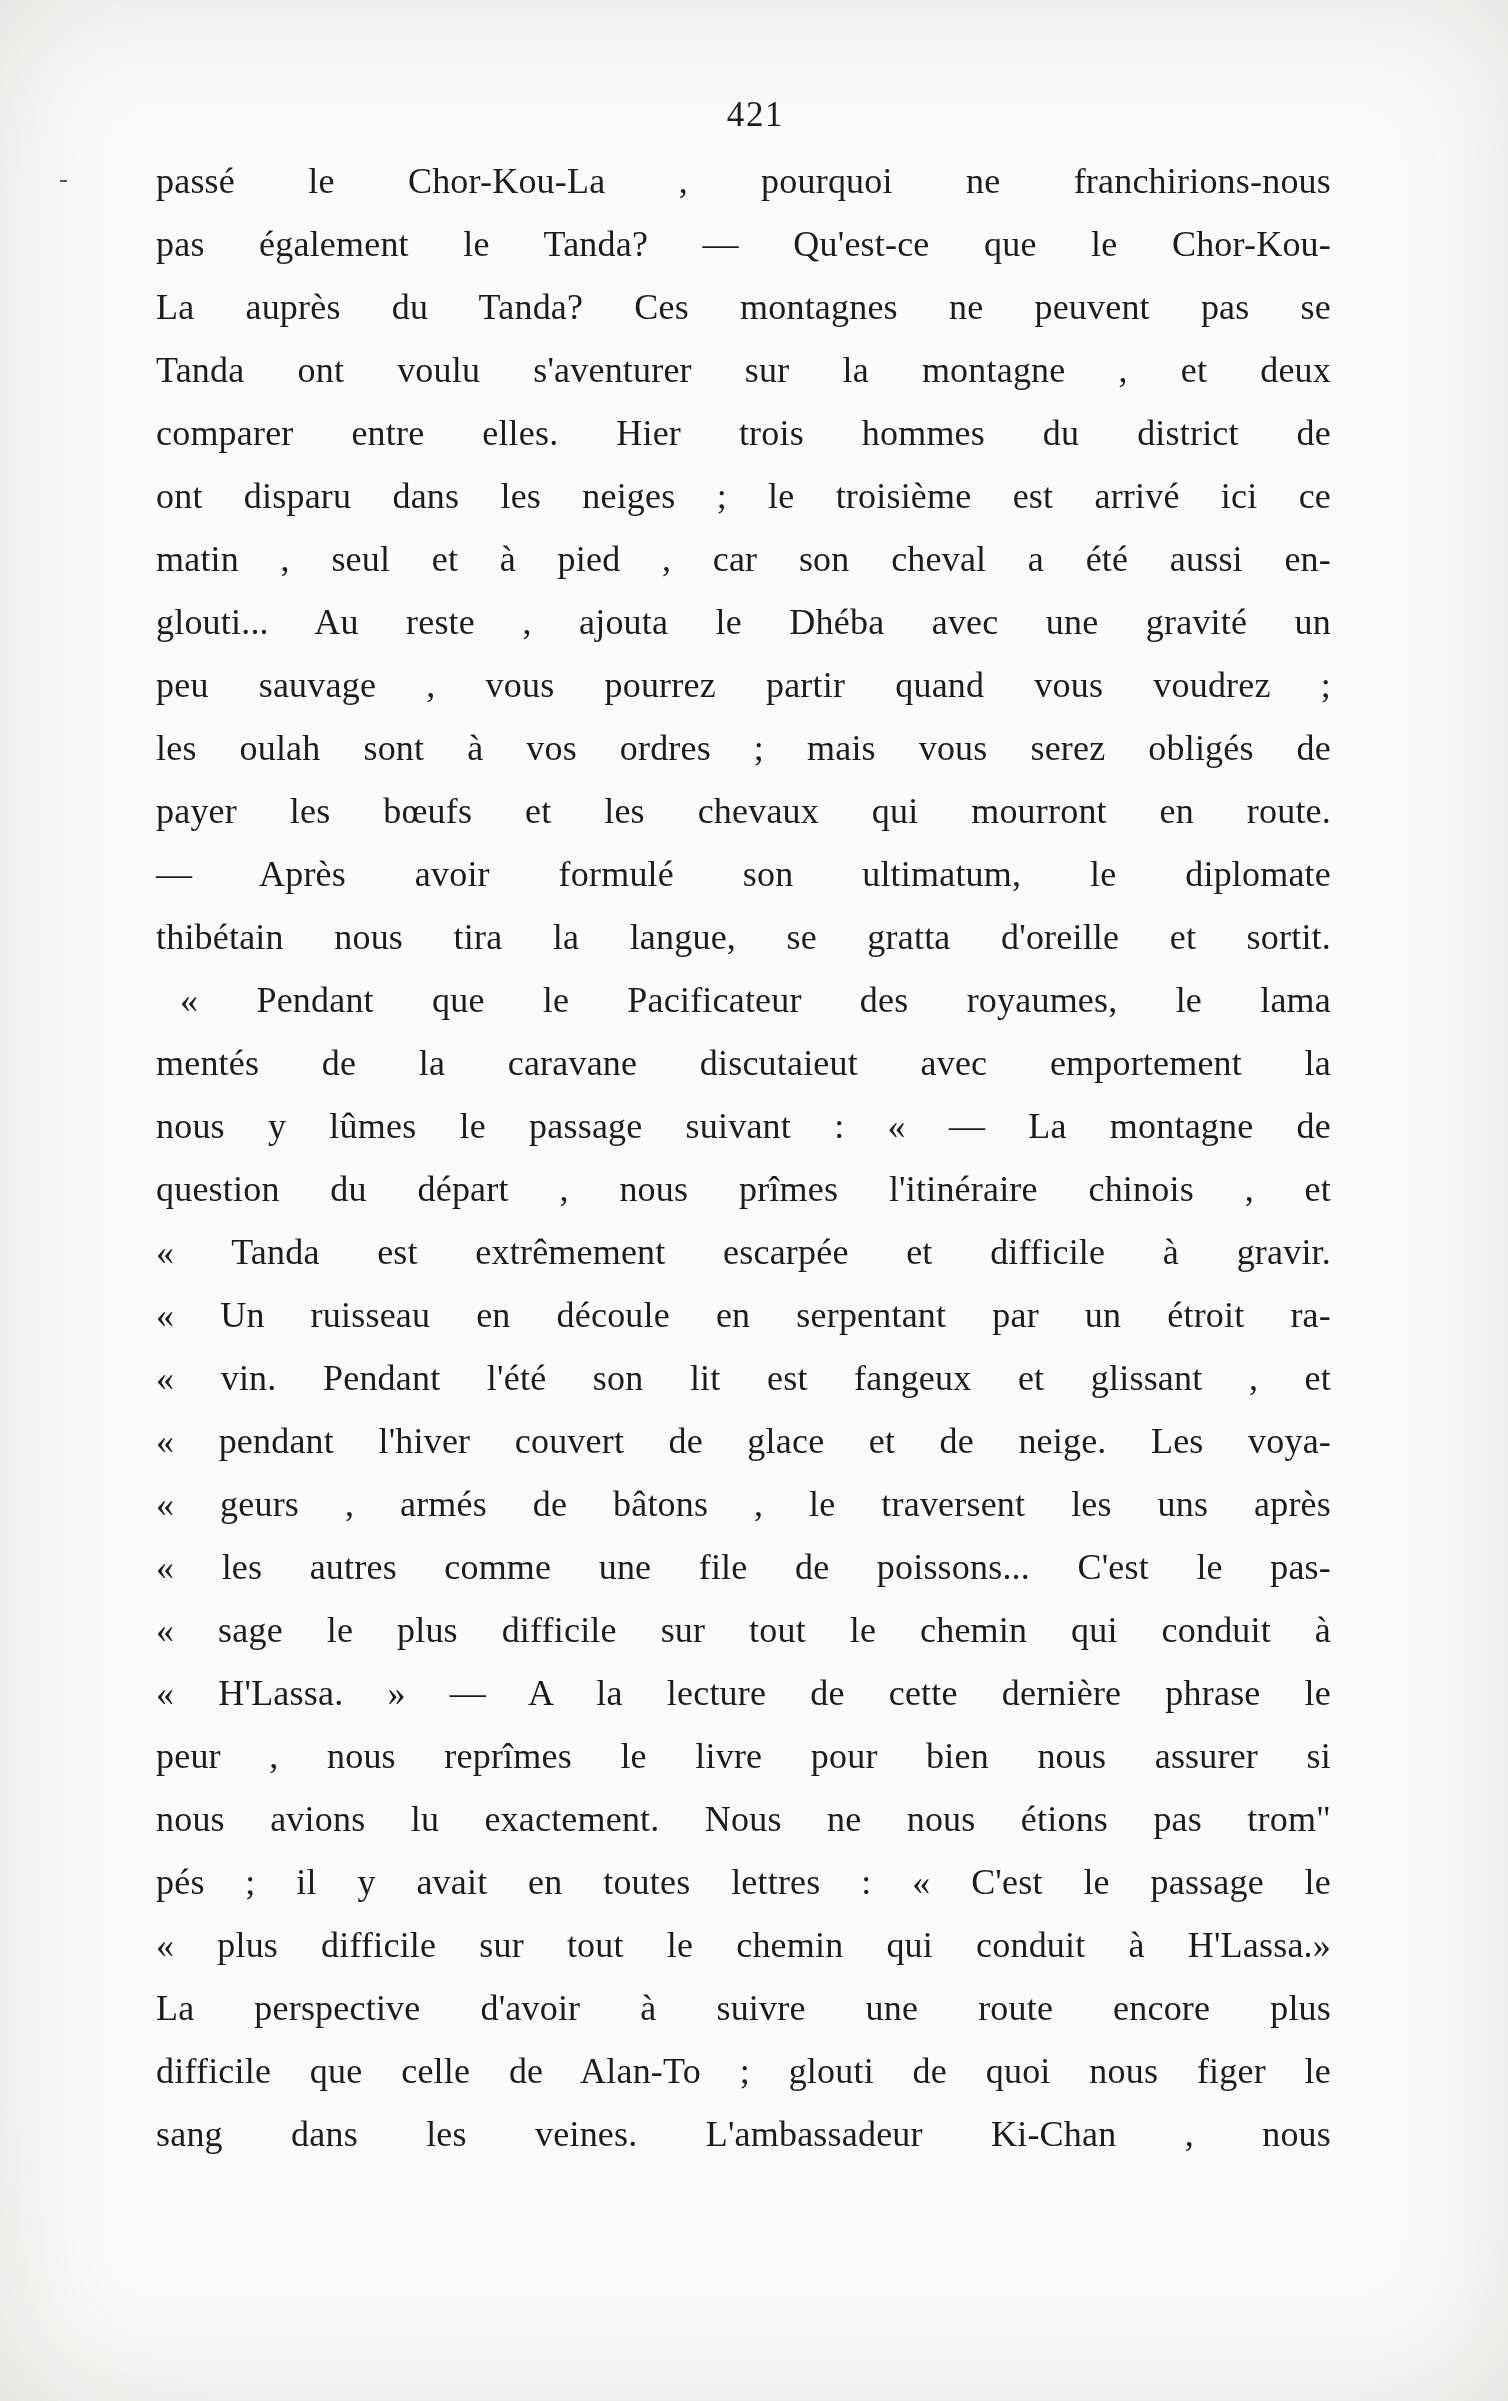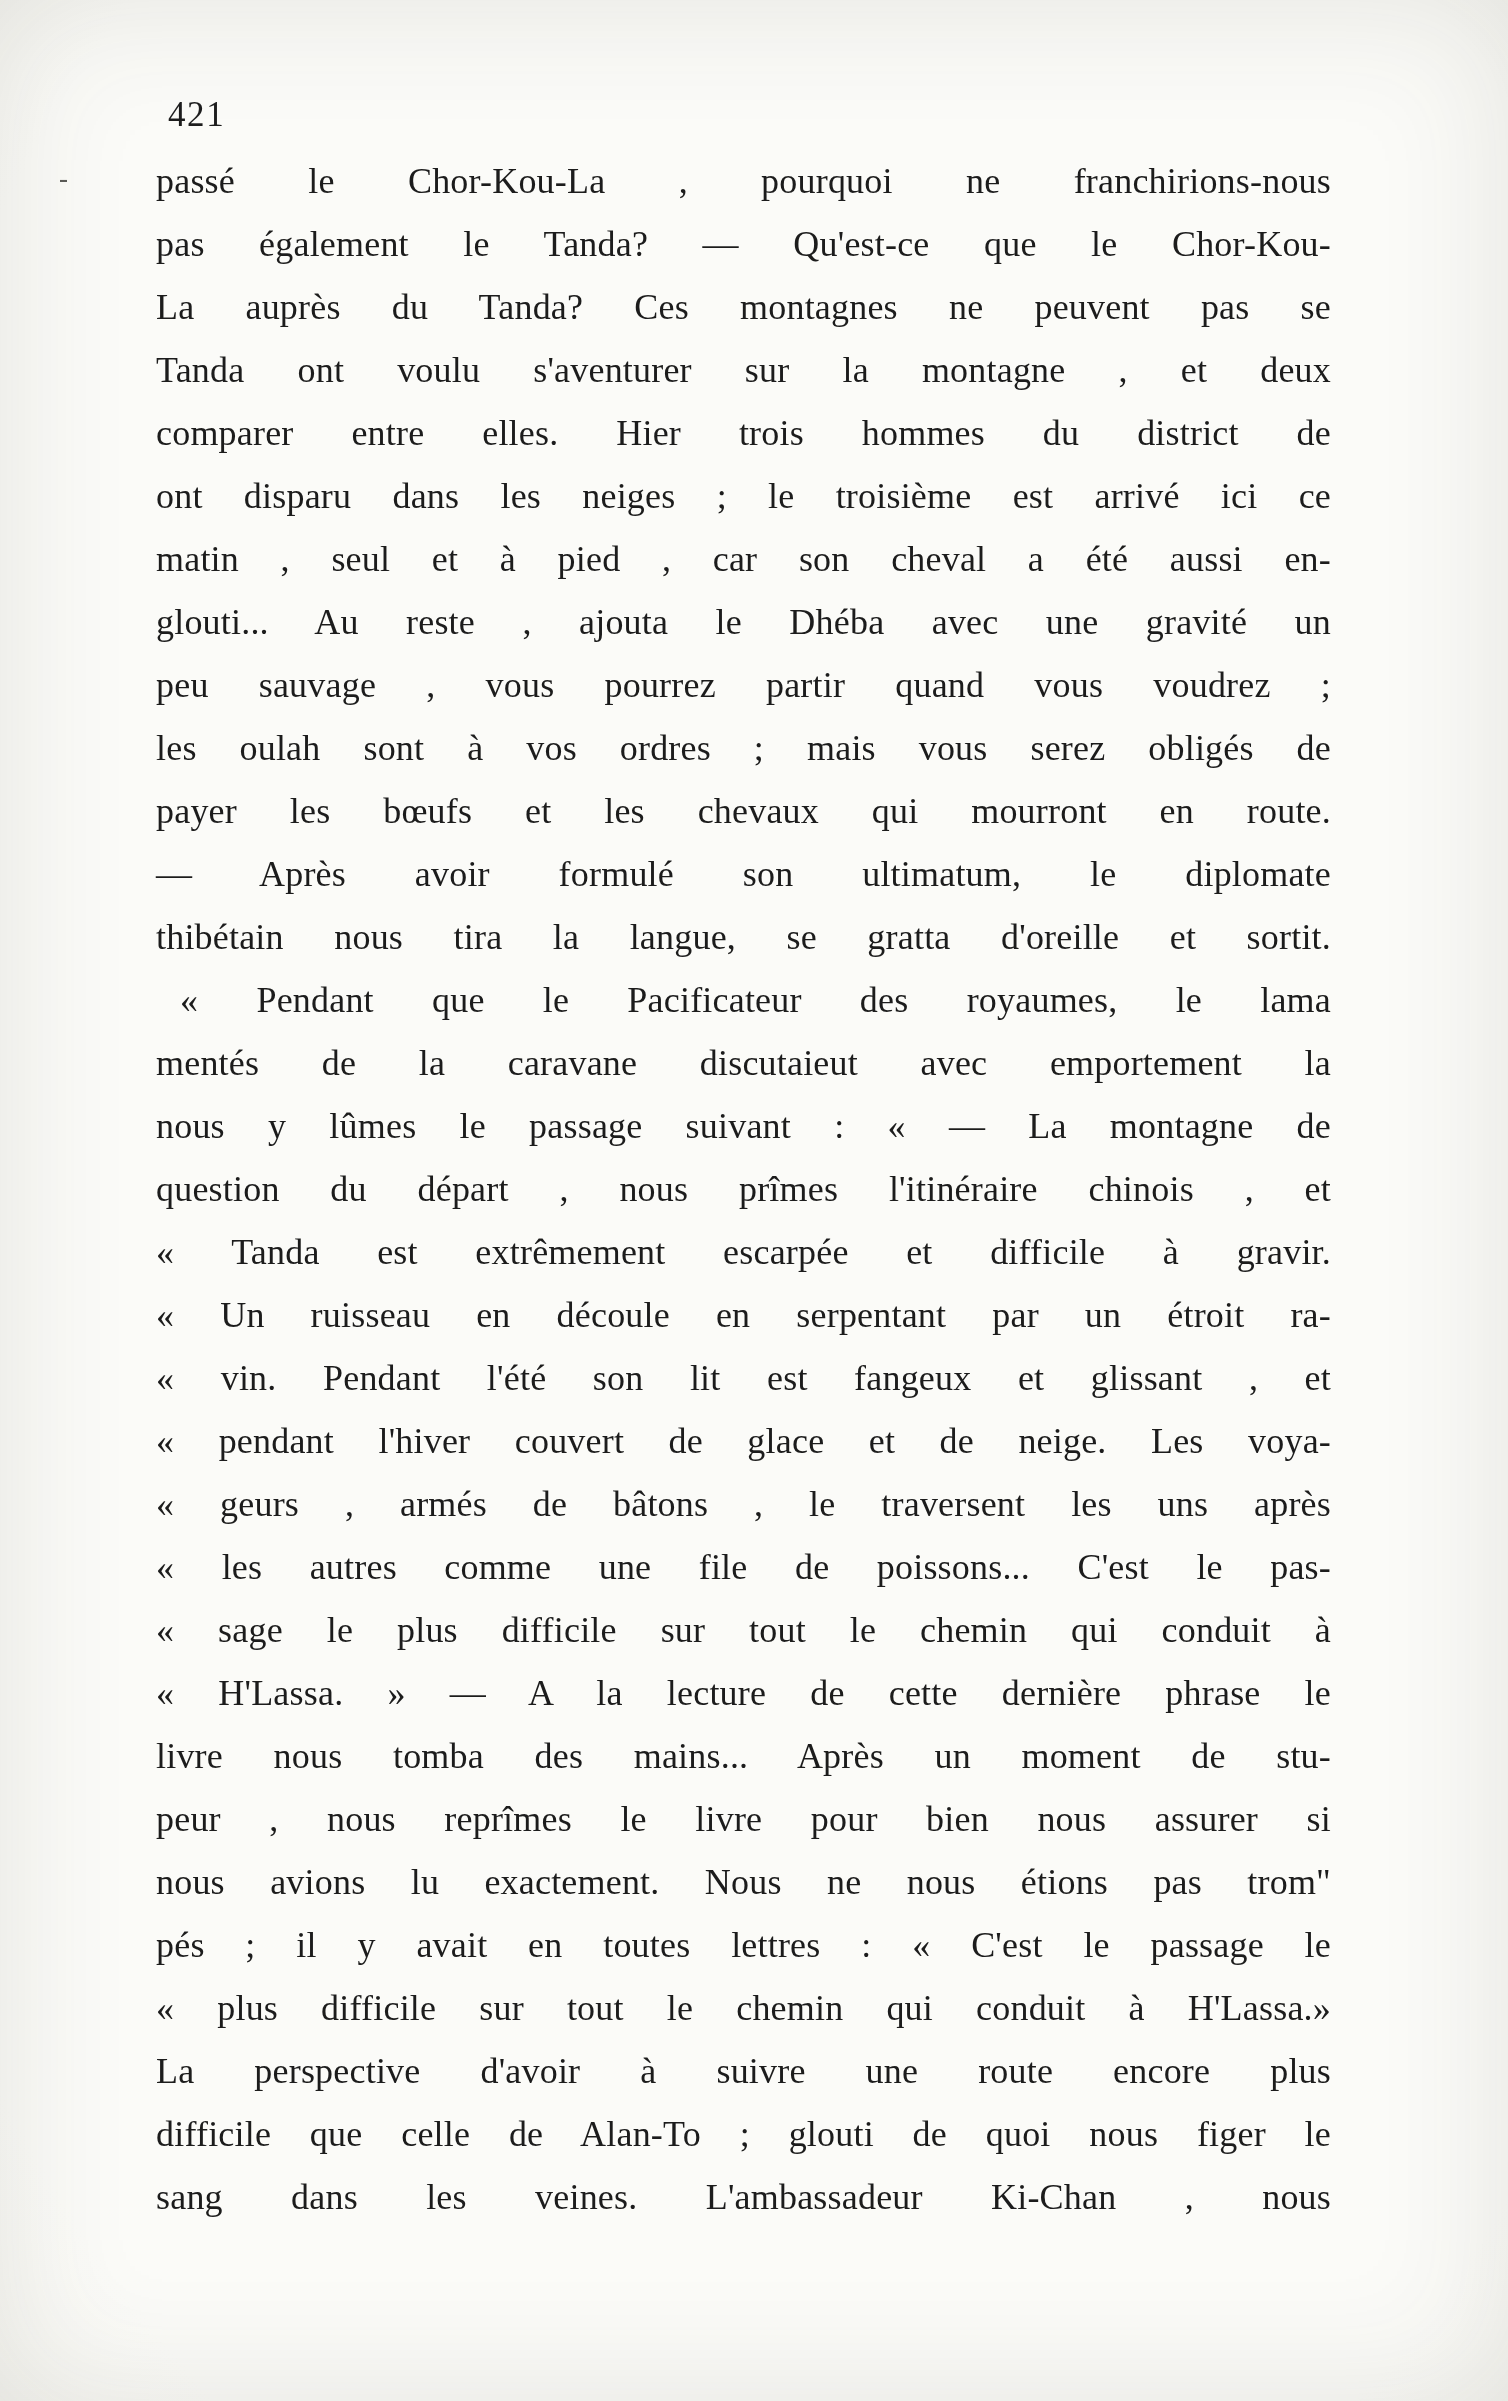--- a/index.html
+++ b/index.html
@@ -15,20 +15,21 @@
     font-family: "Liberation Serif", "DejaVu Serif", serif;
     color: #1c1c1c;
     overflow: hidden;
   }
 
   .page-number {
     position: absolute;
     top: 95px;
     left: 168px;
     width: 1175px;
+    text-align: center;
     font-size: 35px;
     letter-spacing: 1.6px;
     color: #1d1d1d;
   }
 
   .margin-mark {
     position: absolute;
     left: 59px;
     top: 163px;
     font-size: 27px;
@@ -82,21 +83,20 @@
       <div class="line"><span>nous y lûmes le passage suivant : « — La montagne de</span></div>
       <div class="line"><span>question du départ , nous prîmes l'itinéraire chinois , et</span></div>
       <div class="line"><span>« Tanda est extrêmement escarpée et difficile à gravir.</span></div>
       <div class="line"><span>« Un ruisseau en découle en serpentant par un étroit ra-</span></div>
       <div class="line"><span>« vin. Pendant l'été son lit est fangeux et glissant , et</span></div>
       <div class="line"><span>« pendant l'hiver couvert de glace et de neige. Les voya-</span></div>
       <div class="line"><span>« geurs , armés de bâtons , le traversent les uns après</span></div>
       <div class="line"><span>« les autres comme une file de poissons... C'est le pas-</span></div>
       <div class="line"><span>« sage le plus difficile sur tout le chemin qui conduit à</span></div>
       <div class="line"><span>« H'Lassa. » — A la lecture de cette dernière phrase le</span></div>
-      <div class="line"><span>livre nous tomba des mains... Après un moment de stu-</span></div>
       <div class="line"><span>peur , nous reprîmes le livre pour bien nous assurer si</span></div>
       <div class="line"><span>nous avions lu exactement. Nous ne nous étions pas trom"</span></div>
       <div class="line"><span>pés ; il y avait en toutes lettres : « C'est le passage le</span></div>
       <div class="line"><span>« plus difficile sur tout le chemin qui conduit à H'Lassa.»</span></div>
       <div class="line"><span>La perspective d'avoir à suivre une route encore plus</span></div>
       <div class="line"><span>difficile que celle de Alan-To ; glouti de quoi nous figer le</span></div>
       <div class="line"><span>sang dans les veines. L'ambassadeur Ki-Chan , nous</span></div>
     </div>
 </div>
 

